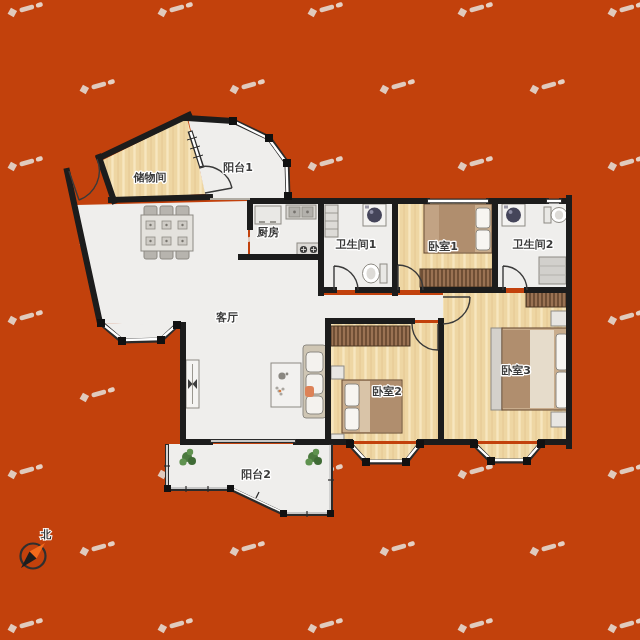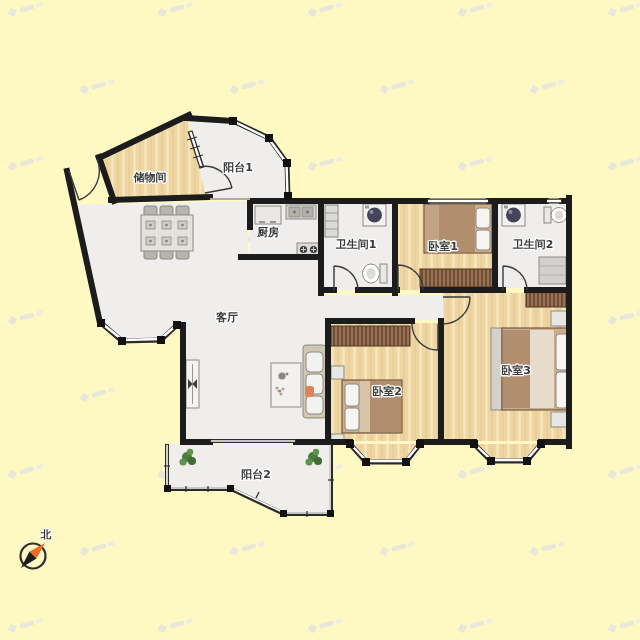--- a/index.html
+++ b/index.html
@@ -1,16 +1,16 @@
 <!DOCTYPE html>
 <html style="--wall: #1c1c1c; --wood: #eed6a3; --tile: #efeeec; --wardrobe: #9a7253; --needle: #f26a1b; --plant: #4c7a3f;"><head>
 <meta charset="utf-8">
 <style>
   html,body{margin:0;padding:0;background:#ffffff;}
-  .stage{width:640px;height:640px;position:relative;background:#fef9c3;overflow:hidden;
+  .stage{width:640px;height:640px;position:relative;background:#c2410c;overflow:hidden;
          font-family:"DejaVu Sans","Liberation Sans",sans-serif;}
   svg{display:block;}
   .wall{stroke:var(--wall,#1c1c1c);stroke-width:6;fill:none;stroke-linecap:square;}
   .winb{stroke:#2b2b2b;stroke-width:5;fill:none;stroke-linecap:butt;}
   .winw{stroke:#ffffff;stroke-width:2.4;fill:none;stroke-linecap:butt;}
   .rail{stroke:#2b2b2b;stroke-width:4;fill:none;}
   .railw{stroke:#fcfcfb;stroke-width:1.6;fill:none;}
   .door{stroke:#3a3a3a;stroke-width:1.4;fill:none;}
   .post{fill:#111;}
   .furn{stroke:#8d8a83;stroke-width:1;}

